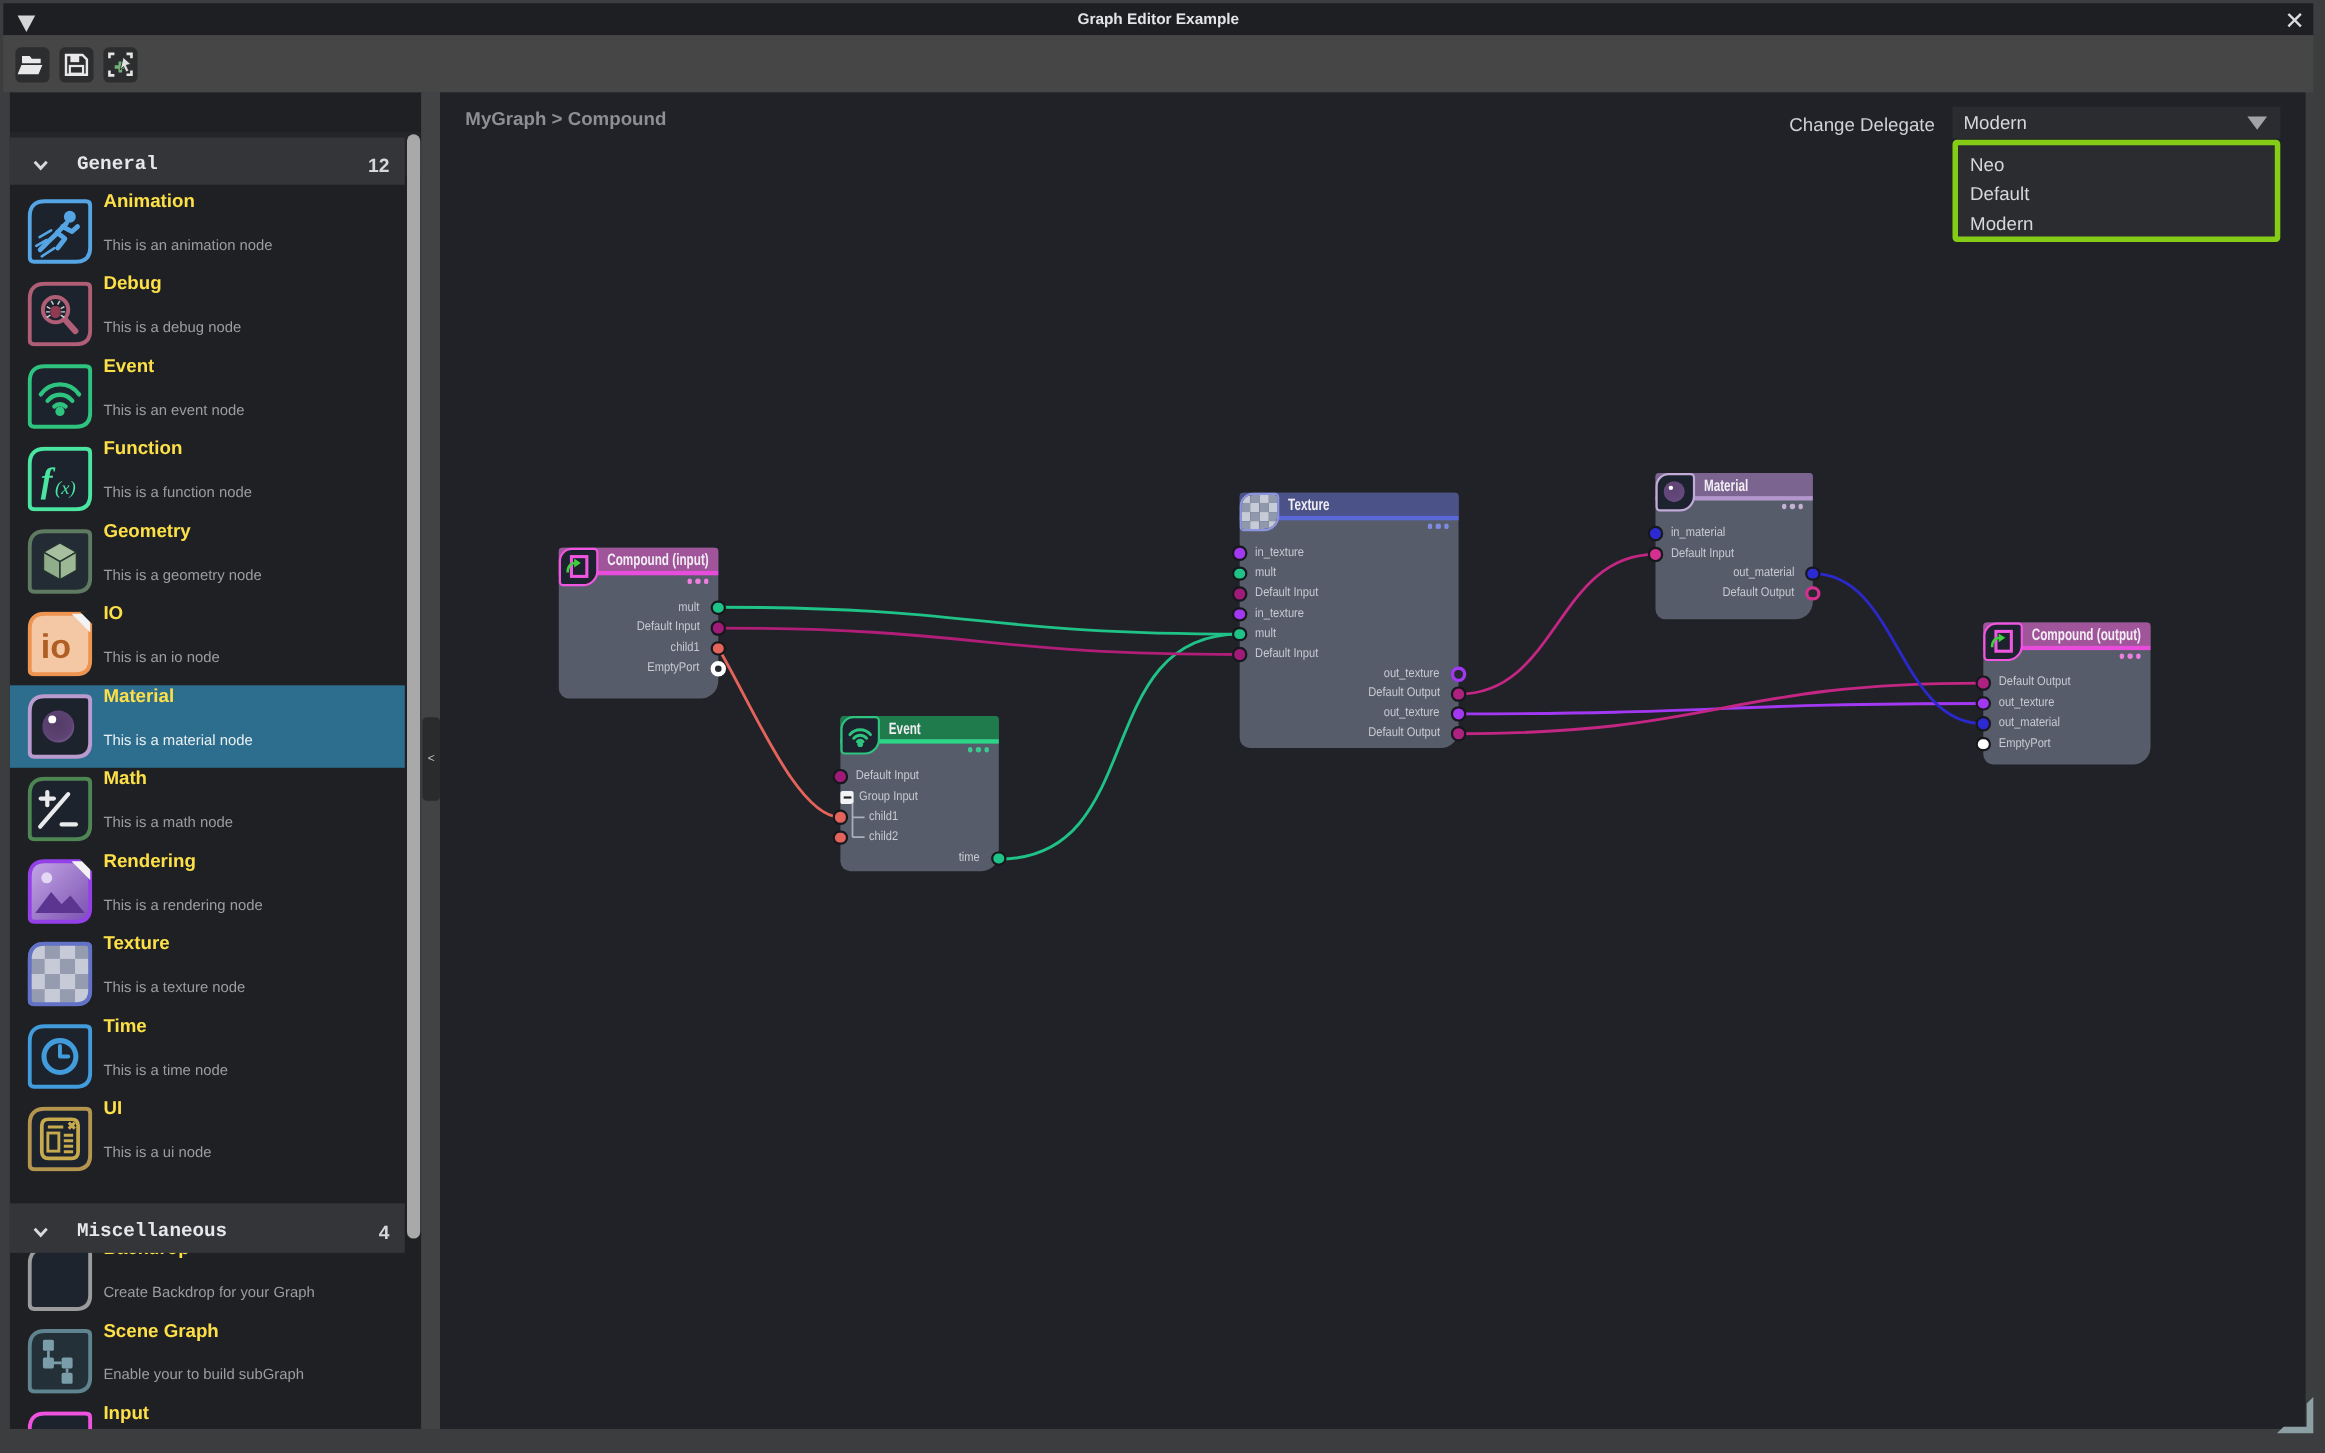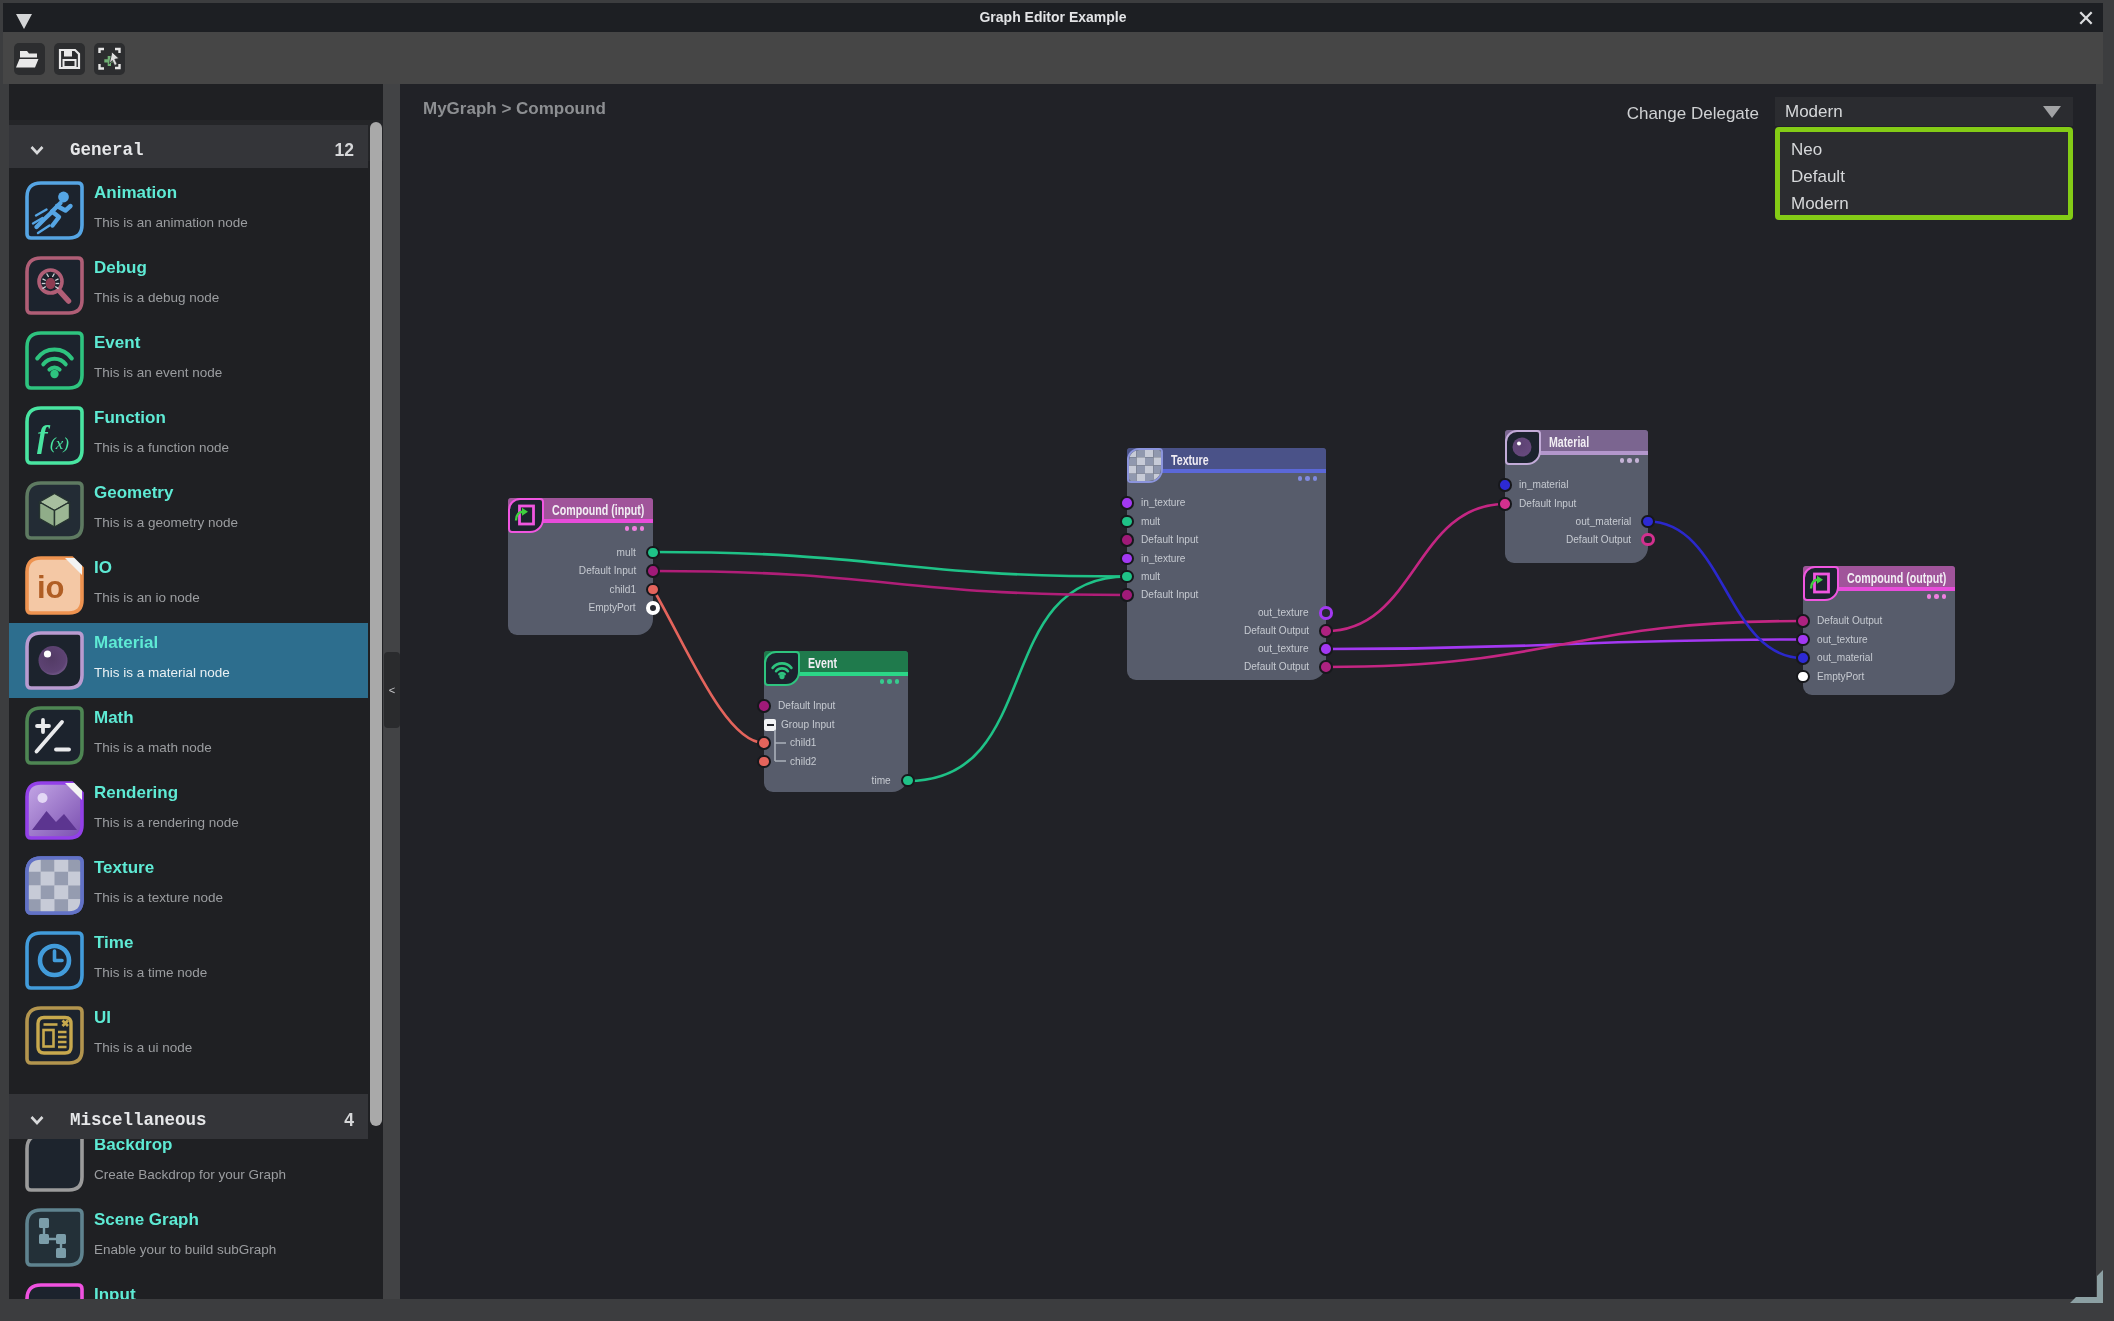--- a/index.html
+++ b/index.html
@@ -15,21 +15,21 @@
 #sidebar { position:absolute; left:9px; top:84px; width:374px; height:1215px; background:#1f2023; overflow:hidden; }
 #search { position:absolute; left:0; top:0; width:374px; height:41px; background:#242528;margin-top:36px; }
 #searchtxt { position:absolute; left:57px; top:10px; font-size:16px; color:#62666a; }
 .sechead { position:absolute; left:0; width:359px; height:43px; background:#343539; }
 .sechead .chev { position:absolute; left:20px; top:17px; width:16px; height:16px; }
 .sechead .hname { position:absolute; left:61px; top:15px; font-size:17.5px; font-weight:600; color:#e6e7e9;font-family:Liberation Mono, monospace; }
 .sechead .hcount { position:absolute; right:14px; top:15px; font-size:17.5px; font-weight:600; color:#d6d7d9; }
 .item { position:absolute; left:0; width:359px; height:75px; }
 .item.sel { background:#2d6e8e; }
 .icon { position:absolute; left:16px; top:8px; width:59px; height:59px; }
-.ititle { position:absolute; left:85px; top:10px; font-size:17px; font-weight:600; color:#5eead4; }
+.ititle { position:absolute; left:85px; top:0; font-size:17px; font-weight:600; color:#fde047; }
 .idesc { position:absolute; left:85px; top:42px; font-size:13.5px; color:#9b9da0; }
 .item.sel .idesc { color:#e9f0f3; }
 #sthumb { position:absolute; left:361px; top:38px; width:12px; height:1004px; background:#a9a9a9; border-radius:6px; }
 #divider { position:absolute; left:383px; top:84px; width:17px; height:1215px; background:#424345; }
 #collapsetab { position:absolute; left:384px; top:652px; width:16px; height:76px; background:#2a2b2d; border-radius:4px; color:#c9cacc; font-size:11px; text-align:center; line-height:76px; }
 
 #canvas { position:absolute; left:400px; top:84px; width:1696px; height:1215px; background:#212227; overflow:hidden; }
 #crumb { position:absolute; left:23px; top:15px; font-size:17px; color:#8d8f92; font-weight:600; }
 #deleg { position:absolute; right:337px; top:20px; font-size:17px; color:#cfd1d3; }
 #selectbox { position:absolute; left:1375px; top:13px; width:298px; height:29px; background:#2b2c30; }

